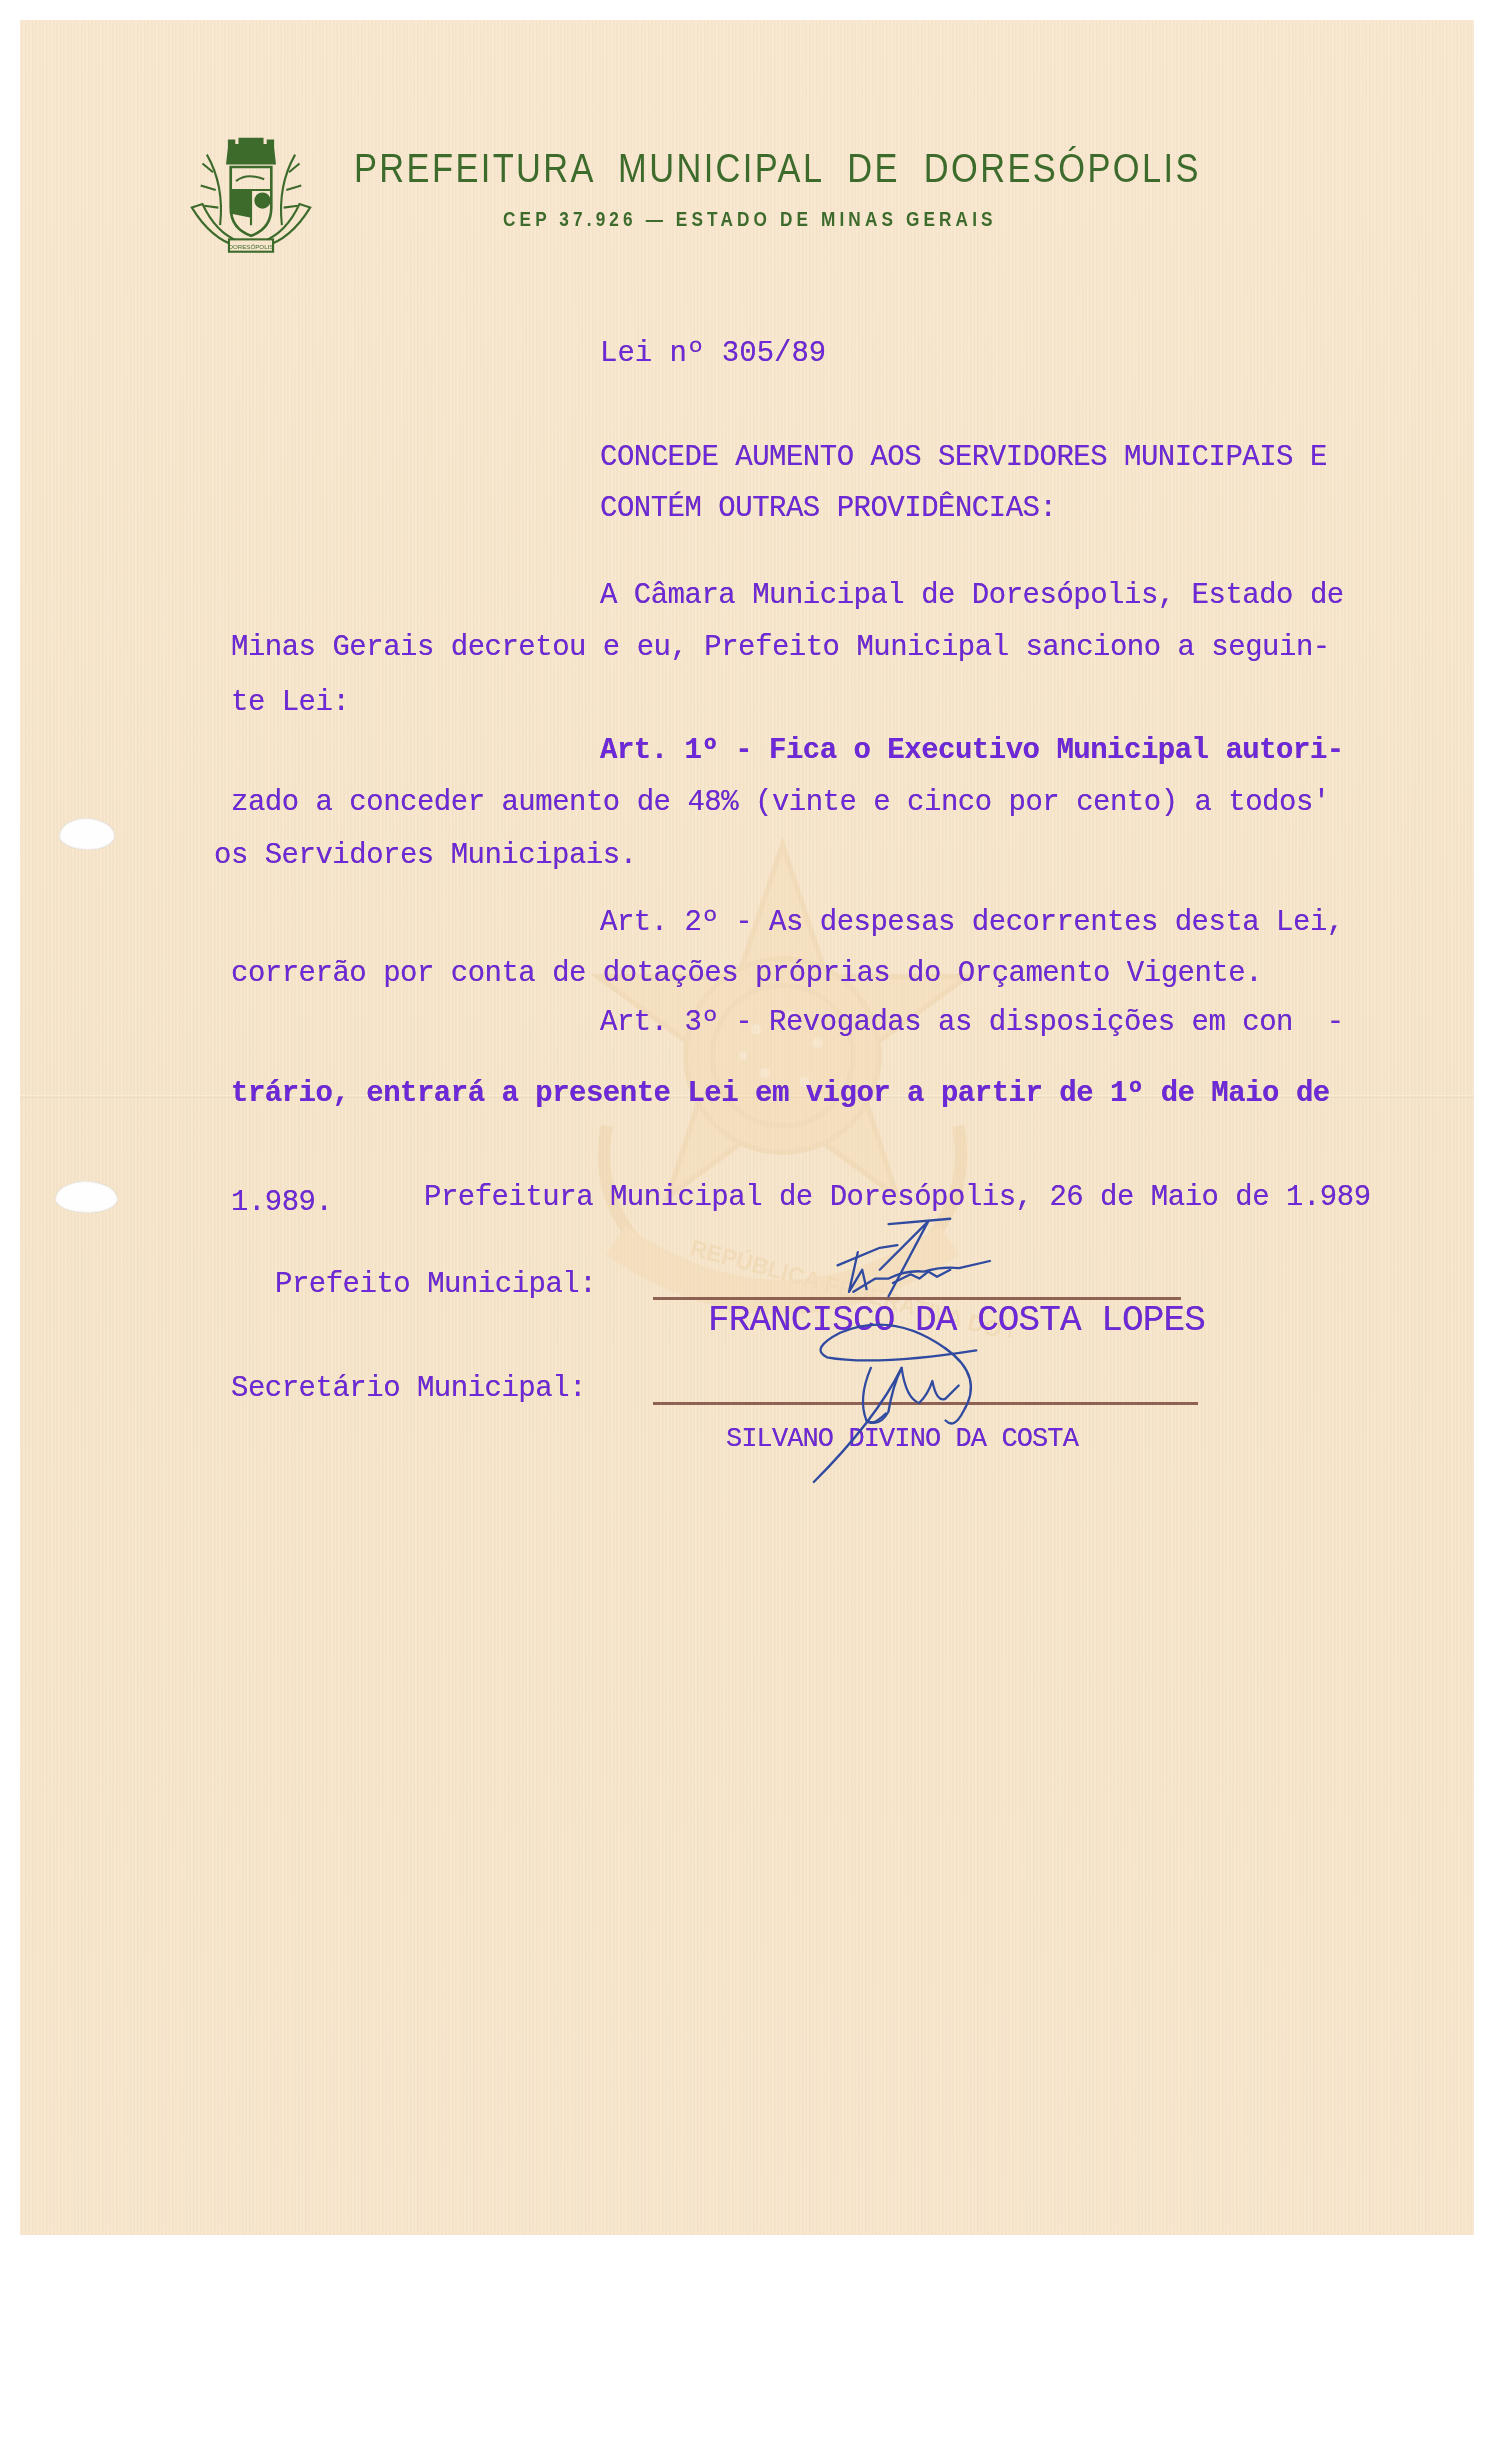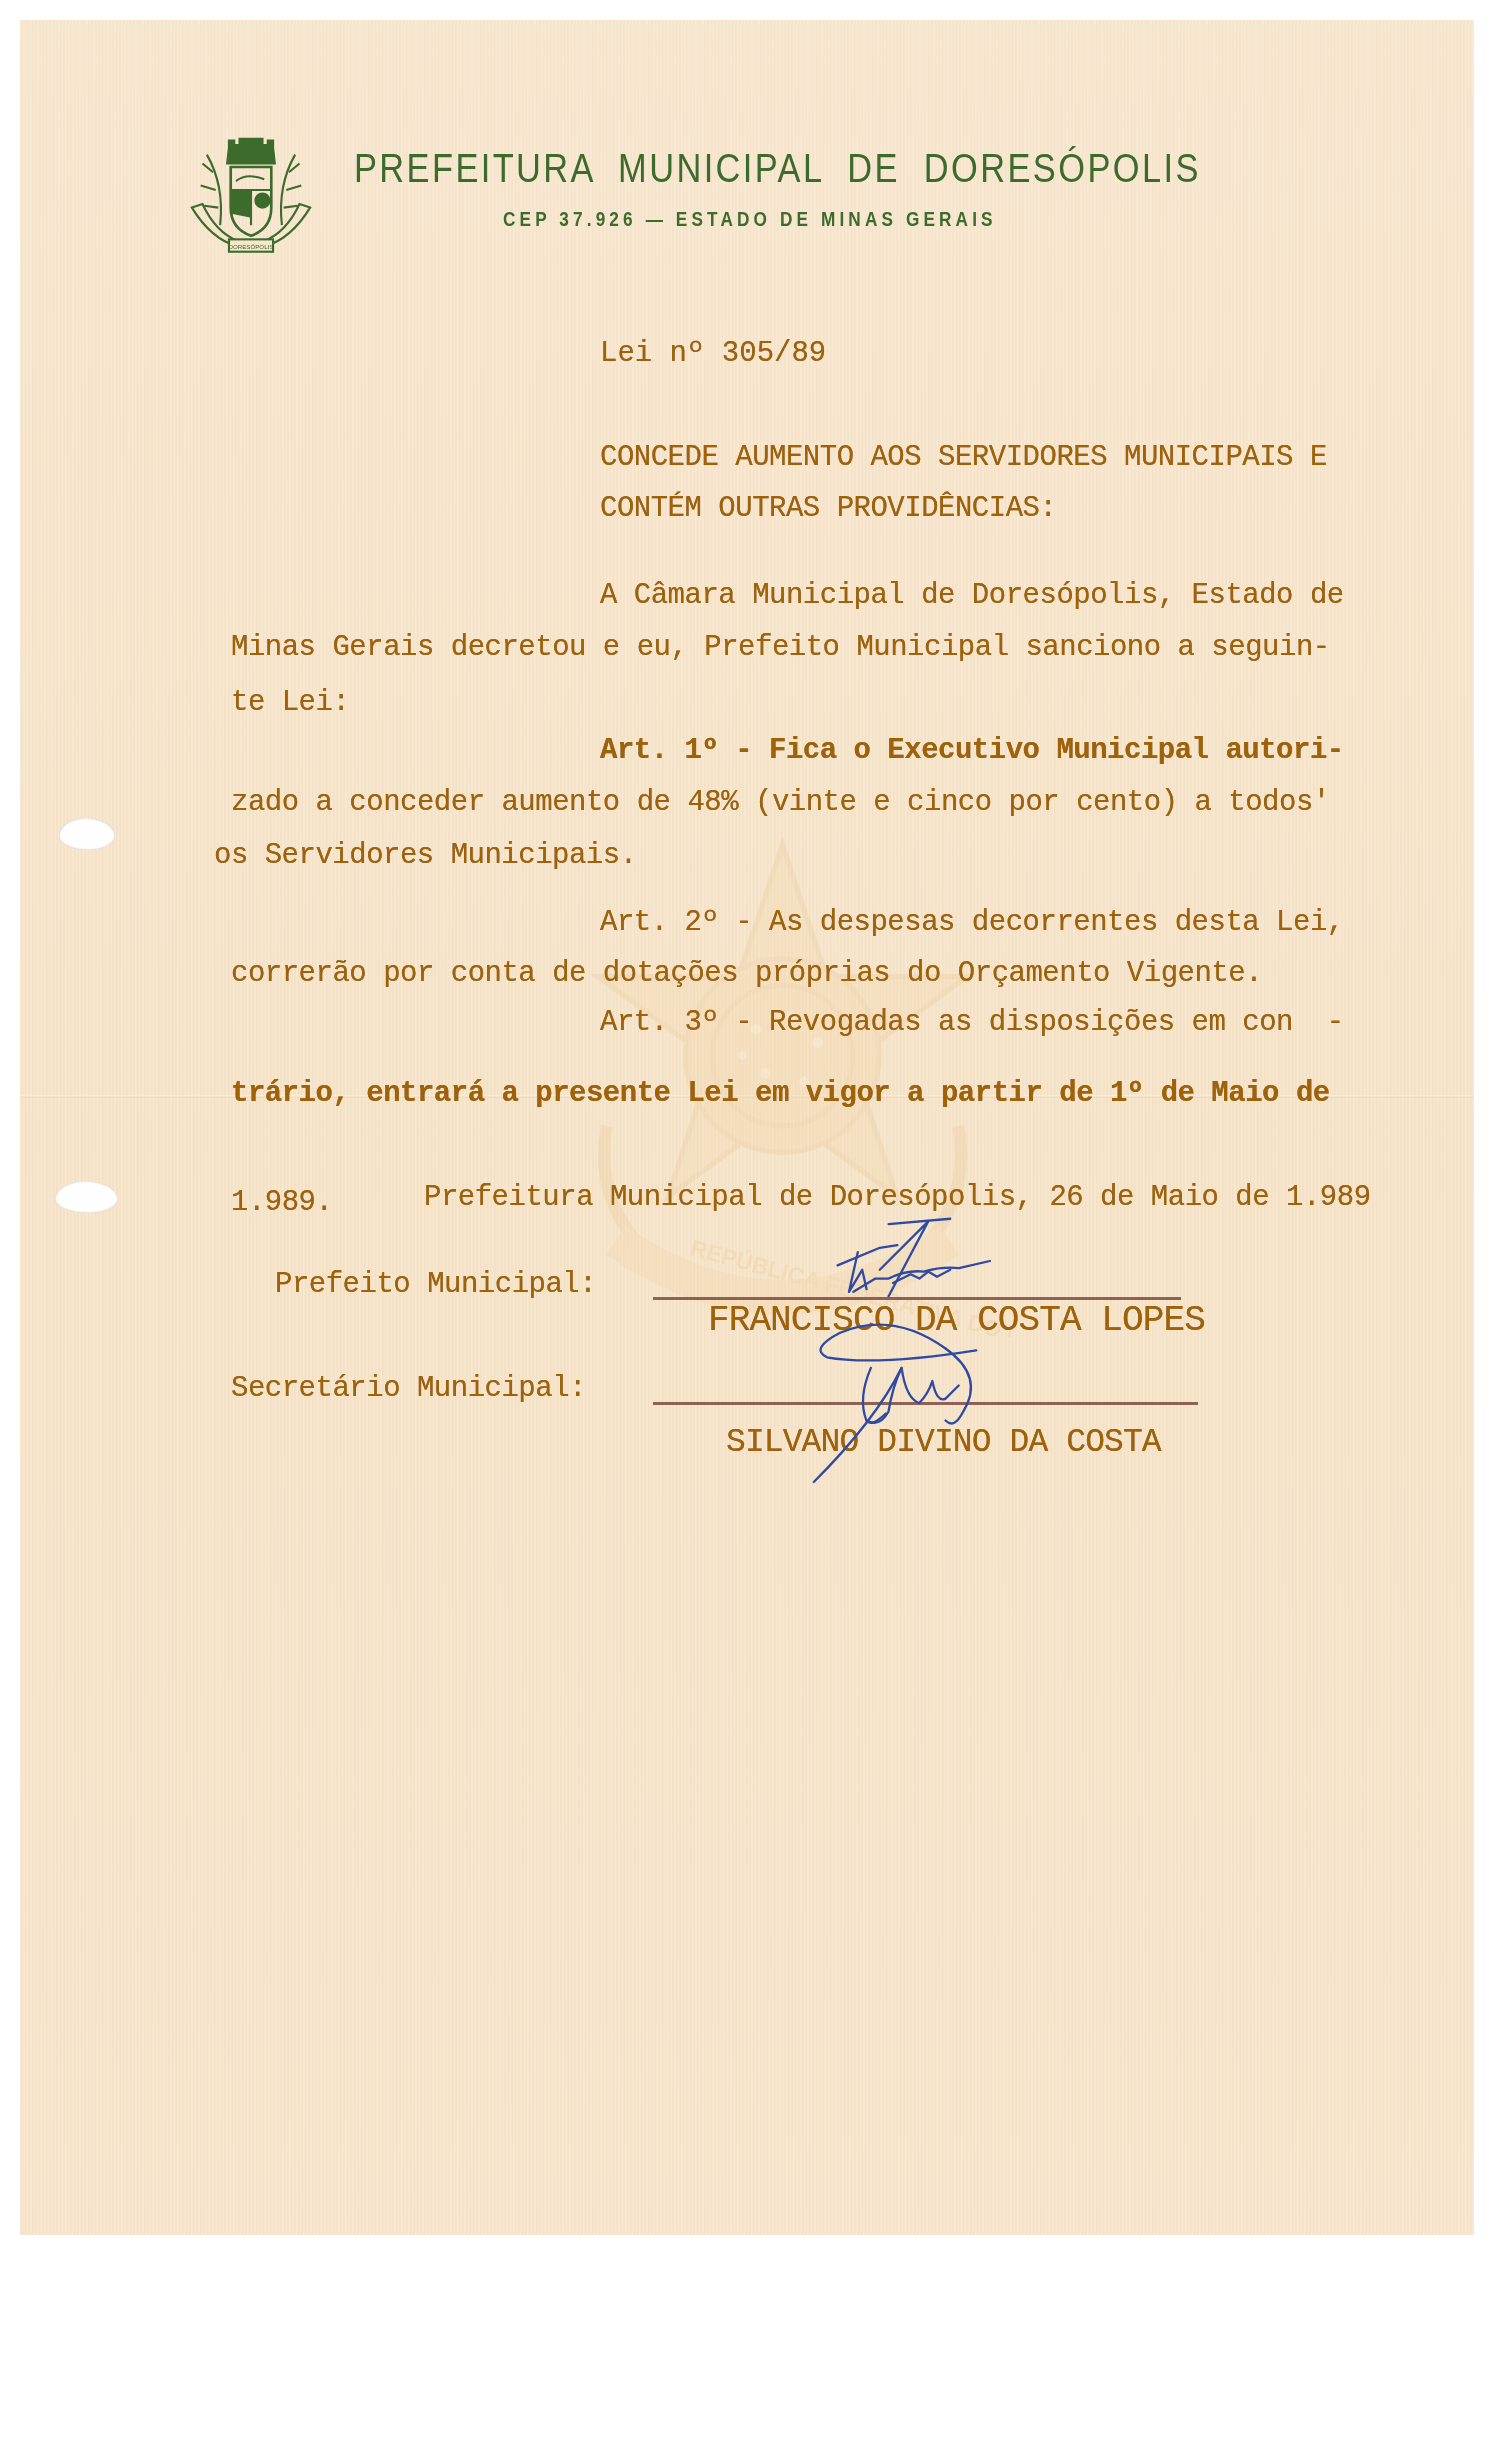--- a/index.html
+++ b/index.html
@@ -49,21 +49,21 @@
       font-family: "Liberation Sans", sans-serif; font-weight: bold;
       font-size: 20px; letter-spacing: 4.8px;
       color: #3d6b2c;
       transform: scaleX(0.86); transform-origin: left top;
       white-space: nowrap;
     }
     .tw {
       position: absolute;
       font-family: "Liberation Mono", monospace;
       font-size: 29px;
-      color: #a16207;
+      color: #6d28d9;
       white-space: pre;
       line-height: 1;
       letter-spacing: 0px;
       text-shadow: 0 0 0.5px rgba(70,55,45,0.6);
     }
     .sig-line {
       position: absolute; height: 2.6px;
       background: #7b4a3f;
       opacity: 0.85;
     }
@@ -152,21 +152,21 @@
     <path d="M35,40 L25,85 L40,60 L45,82"></path>
     <path d="M60,60 L115,5 L70,90"></path>
     <path d="M30,85 L55,70 L70,70 Q90,60 110,62 Q130,56 150,58 L185,50"></path>
     <path d="M75,75 L95,65 L105,70 L115,62 L125,68 L140,60"></path>
     <path d="M70,8 L140,2"></path>
   </g>
 </svg>
 
 <div class="tw" style="left:231px; top:1374px; letter-spacing:-0.5px;">Secretário Municipal:</div>
 <div class="sig-line" style="left:653px; top:1402px; width:545px;"></div>
-<div class="tw" style="left:726px; top:1426px; font-size:33px; letter-spacing:-0.9px;font-family:Liberation Mono, monospace;">SILVANO DIVINO DA COSTA</div>
+<div class="tw" style="left:726px; top:1426px; font-size:27px; letter-spacing:-0.9px;font-family:Liberation Mono, monospace;">SILVANO DIVINO DA COSTA</div>
 <svg class="signature" style="left:805px; top:1315px;" width="202" height="176" viewBox="0 0 230 200">
   <g fill="none" stroke="#2f4aa0" stroke-width="2.6" stroke-linecap="round" stroke-linejoin="round">
     <path d="M160,38 Q100,-5 40,20 Q5,38 25,48 Q80,58 195,40"></path>
     <path d="M160,38 Q205,70 180,110 Q170,130 160,120"></path>
     <path d="M75,60 Q60,95 70,120 Q85,128 95,110 Q100,80 110,60 Q115,95 130,100 Q140,90 145,75 Q150,100 160,95 Q170,85 175,80"></path>
     <path d="M110,60 Q80,120 10,190"></path>
     <path d="M92,112 Q75,128 70,120"></path>
   </g>
 </svg>
 

